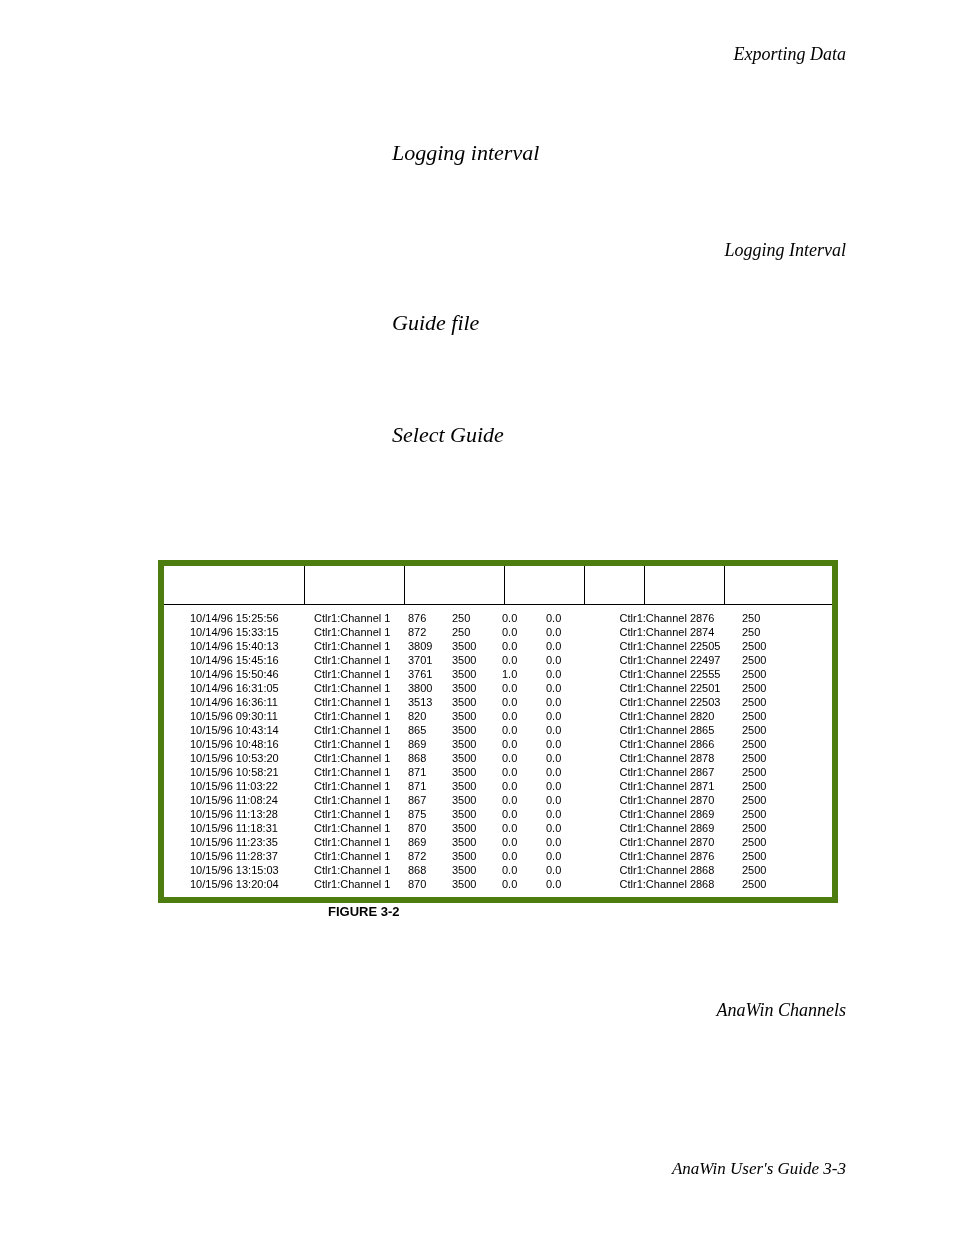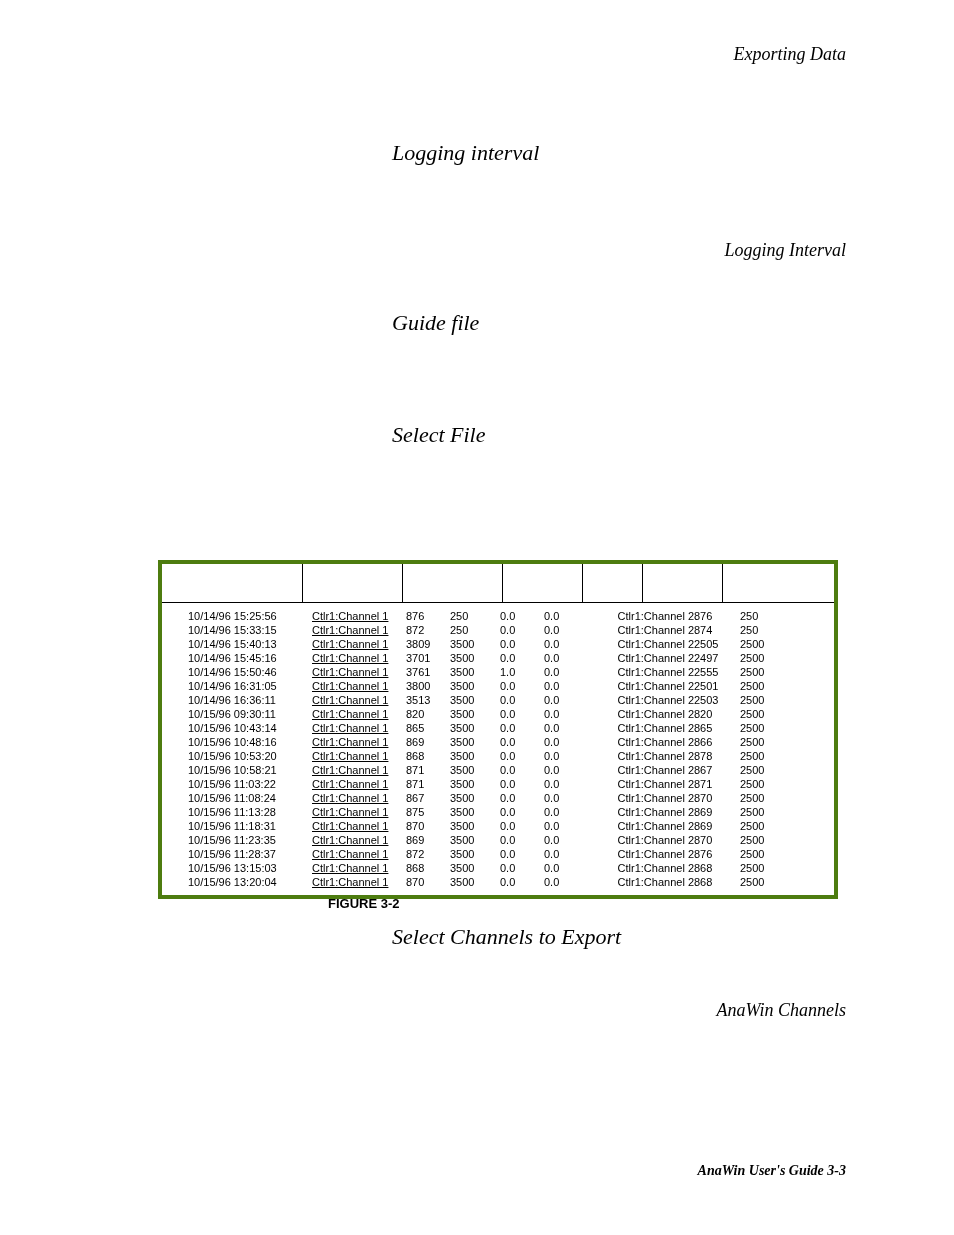--- a/index.html
+++ b/index.html
@@ -33,38 +33,39 @@
     position: absolute;
     right: 108px;
     font-style: italic;
     font-size: 18px;
   }
   .footer {
     position: absolute;
     right: 108px;
     bottom: 42px;
     font-style: italic;
-    font-weight: bold;
-    font-size: 14px;
+    font-weight: normal;
+    font-size: 17px;
   }
   .figure-caption {
     position: absolute;
     left: 328px;
     font-family: Arial, Helvetica, sans-serif;
     font-weight: bold;
     font-size: 13px;
+    margin-top: 8px;
   }
 
   
   .table-wrap {
     position: absolute;
     left: 158px;
     top: 560px;
     width: 680px;
-    border: 4px solid #4d7c0f;
+    border: 6px solid #4d7c0f;
     box-sizing: border-box;
     font-family: Arial, Helvetica, sans-serif;
     font-size: 11px;
     line-height: 14px;
   }
   .header-row {
     height: 38px;
     position: relative;
     border-bottom: 1px solid #000;
   }
@@ -76,56 +77,55 @@
   }
   .body {
     padding: 6px 0 6px 26px;
     white-space: pre;
     letter-spacing: 0;
   }
   .row {
     display: flex;
   }
   .c-ts   { width: 124px; }
-  .c-ch1  { width: 94px; text-decoration: underline;  }
+  .c-ch1  { width: 94px;  }
   .c-v1   { width: 44px;  text-align: left; }
   .c-v2   { width: 50px;  text-align: left; }
   .c-v3   { width: 44px;  text-align: left; }
   .c-v4   { width: 50px;  text-align: left; }
   .c-ch2  { width: 100px; text-align: right; }
   .c-v5   { width: 46px;  text-align: left; }
   .c-v6   { width: 40px;  text-align: left; }
 </style>
 </head>
 <body>
 
 <div class="page">
 
   <div class="running-head">Exporting Data</div>
 
   <div class="section-title" style="top:140px">Logging interval</div>
   <div class="side-label" style="top:240px">Logging Interval</div>
 
   <div class="section-title" style="top:310px">Guide file</div>
 
-  <div class="section-title" style="top:422px">Select File</div>
+  <div class="section-title" style="top:422px">Select Guide</div>
 
   <div class="table-wrap">
     <div class="header-row">
       <div class="vsep" style="left:140px"></div>
       <div class="vsep" style="left:240px"></div>
       <div class="vsep" style="left:340px"></div>
       <div class="vsep" style="left:420px"></div>
       <div class="vsep" style="left:480px"></div>
       <div class="vsep" style="left:560px"></div>
     </div>
     <div class="body" id="table-body"><div class="row"><span class="c-ts">10/14/96 15:25:56</span><span class="c-ch1">Ctlr1:Channel 1</span><span class="c-v1">876</span><span class="c-v2">250</span><span class="c-v3">0.0</span><span class="c-v4">0.0</span><span class="c-ch2">Ctlr1:Channel 2</span><span class="c-v5">876</span><span class="c-v6">250</span></div><div class="row"><span class="c-ts">10/14/96 15:33:15</span><span class="c-ch1">Ctlr1:Channel 1</span><span class="c-v1">872</span><span class="c-v2">250</span><span class="c-v3">0.0</span><span class="c-v4">0.0</span><span class="c-ch2">Ctlr1:Channel 2</span><span class="c-v5">874</span><span class="c-v6">250</span></div><div class="row"><span class="c-ts">10/14/96 15:40:13</span><span class="c-ch1">Ctlr1:Channel 1</span><span class="c-v1">3809</span><span class="c-v2">3500</span><span class="c-v3">0.0</span><span class="c-v4">0.0</span><span class="c-ch2">Ctlr1:Channel 2</span><span class="c-v5">2505</span><span class="c-v6">2500</span></div><div class="row"><span class="c-ts">10/14/96 15:45:16</span><span class="c-ch1">Ctlr1:Channel 1</span><span class="c-v1">3701</span><span class="c-v2">3500</span><span class="c-v3">0.0</span><span class="c-v4">0.0</span><span class="c-ch2">Ctlr1:Channel 2</span><span class="c-v5">2497</span><span class="c-v6">2500</span></div><div class="row"><span class="c-ts">10/14/96 15:50:46</span><span class="c-ch1">Ctlr1:Channel 1</span><span class="c-v1">3761</span><span class="c-v2">3500</span><span class="c-v3">1.0</span><span class="c-v4">0.0</span><span class="c-ch2">Ctlr1:Channel 2</span><span class="c-v5">2555</span><span class="c-v6">2500</span></div><div class="row"><span class="c-ts">10/14/96 16:31:05</span><span class="c-ch1">Ctlr1:Channel 1</span><span class="c-v1">3800</span><span class="c-v2">3500</span><span class="c-v3">0.0</span><span class="c-v4">0.0</span><span class="c-ch2">Ctlr1:Channel 2</span><span class="c-v5">2501</span><span class="c-v6">2500</span></div><div class="row"><span class="c-ts">10/14/96 16:36:11</span><span class="c-ch1">Ctlr1:Channel 1</span><span class="c-v1">3513</span><span class="c-v2">3500</span><span class="c-v3">0.0</span><span class="c-v4">0.0</span><span class="c-ch2">Ctlr1:Channel 2</span><span class="c-v5">2503</span><span class="c-v6">2500</span></div><div class="row"><span class="c-ts">10/15/96 09:30:11</span><span class="c-ch1">Ctlr1:Channel 1</span><span class="c-v1">820</span><span class="c-v2">3500</span><span class="c-v3">0.0</span><span class="c-v4">0.0</span><span class="c-ch2">Ctlr1:Channel 2</span><span class="c-v5">820</span><span class="c-v6">2500</span></div><div class="row"><span class="c-ts">10/15/96 10:43:14</span><span class="c-ch1">Ctlr1:Channel 1</span><span class="c-v1">865</span><span class="c-v2">3500</span><span class="c-v3">0.0</span><span class="c-v4">0.0</span><span class="c-ch2">Ctlr1:Channel 2</span><span class="c-v5">865</span><span class="c-v6">2500</span></div><div class="row"><span class="c-ts">10/15/96 10:48:16</span><span class="c-ch1">Ctlr1:Channel 1</span><span class="c-v1">869</span><span class="c-v2">3500</span><span class="c-v3">0.0</span><span class="c-v4">0.0</span><span class="c-ch2">Ctlr1:Channel 2</span><span class="c-v5">866</span><span class="c-v6">2500</span></div><div class="row"><span class="c-ts">10/15/96 10:53:20</span><span class="c-ch1">Ctlr1:Channel 1</span><span class="c-v1">868</span><span class="c-v2">3500</span><span class="c-v3">0.0</span><span class="c-v4">0.0</span><span class="c-ch2">Ctlr1:Channel 2</span><span class="c-v5">878</span><span class="c-v6">2500</span></div><div class="row"><span class="c-ts">10/15/96 10:58:21</span><span class="c-ch1">Ctlr1:Channel 1</span><span class="c-v1">871</span><span class="c-v2">3500</span><span class="c-v3">0.0</span><span class="c-v4">0.0</span><span class="c-ch2">Ctlr1:Channel 2</span><span class="c-v5">867</span><span class="c-v6">2500</span></div><div class="row"><span class="c-ts">10/15/96 11:03:22</span><span class="c-ch1">Ctlr1:Channel 1</span><span class="c-v1">871</span><span class="c-v2">3500</span><span class="c-v3">0.0</span><span class="c-v4">0.0</span><span class="c-ch2">Ctlr1:Channel 2</span><span class="c-v5">871</span><span class="c-v6">2500</span></div><div class="row"><span class="c-ts">10/15/96 11:08:24</span><span class="c-ch1">Ctlr1:Channel 1</span><span class="c-v1">867</span><span class="c-v2">3500</span><span class="c-v3">0.0</span><span class="c-v4">0.0</span><span class="c-ch2">Ctlr1:Channel 2</span><span class="c-v5">870</span><span class="c-v6">2500</span></div><div class="row"><span class="c-ts">10/15/96 11:13:28</span><span class="c-ch1">Ctlr1:Channel 1</span><span class="c-v1">875</span><span class="c-v2">3500</span><span class="c-v3">0.0</span><span class="c-v4">0.0</span><span class="c-ch2">Ctlr1:Channel 2</span><span class="c-v5">869</span><span class="c-v6">2500</span></div><div class="row"><span class="c-ts">10/15/96 11:18:31</span><span class="c-ch1">Ctlr1:Channel 1</span><span class="c-v1">870</span><span class="c-v2">3500</span><span class="c-v3">0.0</span><span class="c-v4">0.0</span><span class="c-ch2">Ctlr1:Channel 2</span><span class="c-v5">869</span><span class="c-v6">2500</span></div><div class="row"><span class="c-ts">10/15/96 11:23:35</span><span class="c-ch1">Ctlr1:Channel 1</span><span class="c-v1">869</span><span class="c-v2">3500</span><span class="c-v3">0.0</span><span class="c-v4">0.0</span><span class="c-ch2">Ctlr1:Channel 2</span><span class="c-v5">870</span><span class="c-v6">2500</span></div><div class="row"><span class="c-ts">10/15/96 11:28:37</span><span class="c-ch1">Ctlr1:Channel 1</span><span class="c-v1">872</span><span class="c-v2">3500</span><span class="c-v3">0.0</span><span class="c-v4">0.0</span><span class="c-ch2">Ctlr1:Channel 2</span><span class="c-v5">876</span><span class="c-v6">2500</span></div><div class="row"><span class="c-ts">10/15/96 13:15:03</span><span class="c-ch1">Ctlr1:Channel 1</span><span class="c-v1">868</span><span class="c-v2">3500</span><span class="c-v3">0.0</span><span class="c-v4">0.0</span><span class="c-ch2">Ctlr1:Channel 2</span><span class="c-v5">868</span><span class="c-v6">2500</span></div><div class="row"><span class="c-ts">10/15/96 13:20:04</span><span class="c-ch1">Ctlr1:Channel 1</span><span class="c-v1">870</span><span class="c-v2">3500</span><span class="c-v3">0.0</span><span class="c-v4">0.0</span><span class="c-ch2">Ctlr1:Channel 2</span><span class="c-v5">868</span><span class="c-v6">2500</span></div></div>
   </div>
 
   <div class="figure-caption" style="top:896px">FIGURE 3-2</div>
 
-  <div class="section-title" style="top:924px">Select Channels to Export</div>
 
   <div class="side-label" style="top:1000px">AnaWin Channels</div>
 
   <div class="footer">AnaWin User's Guide  3-3</div>
 
 </div>
 
 </body></html>

